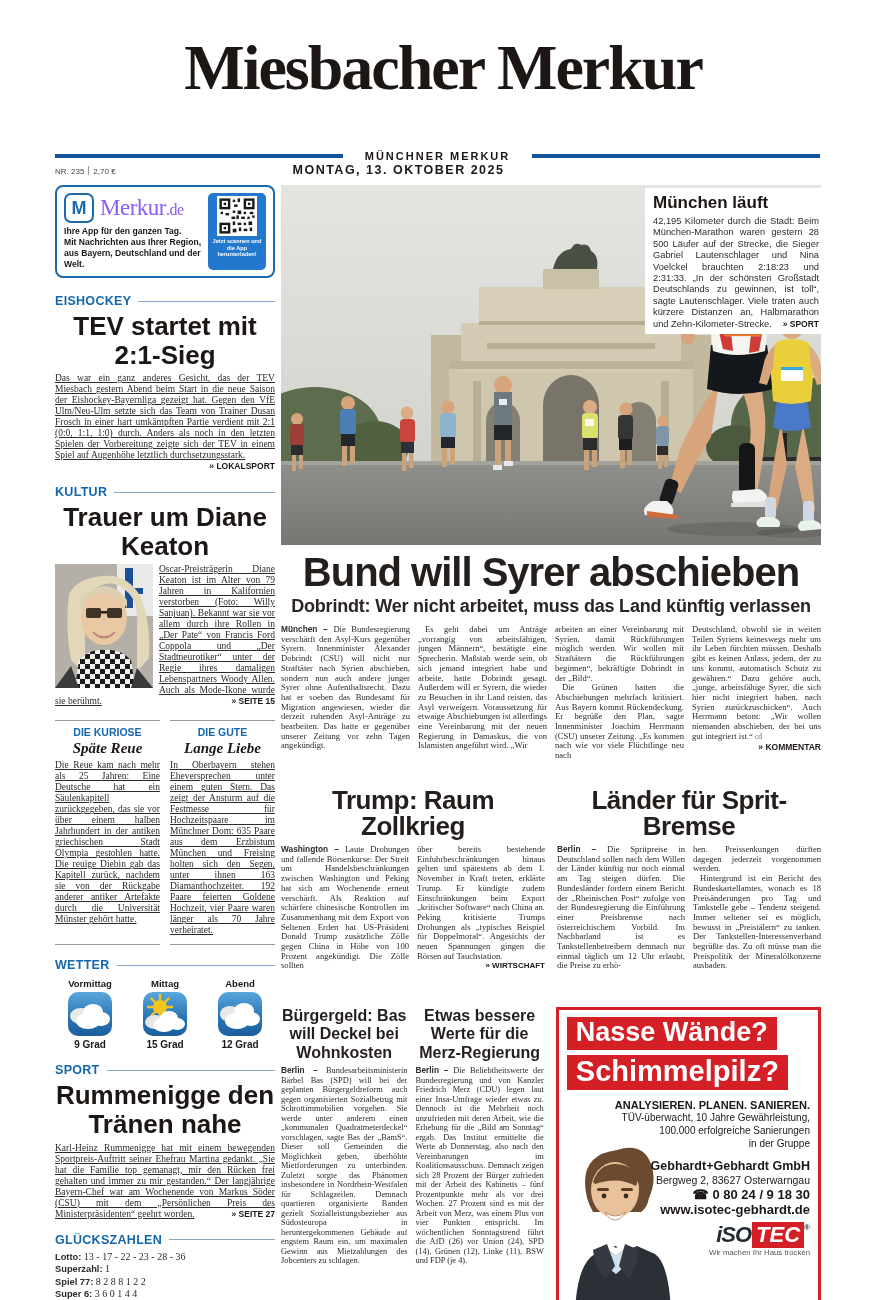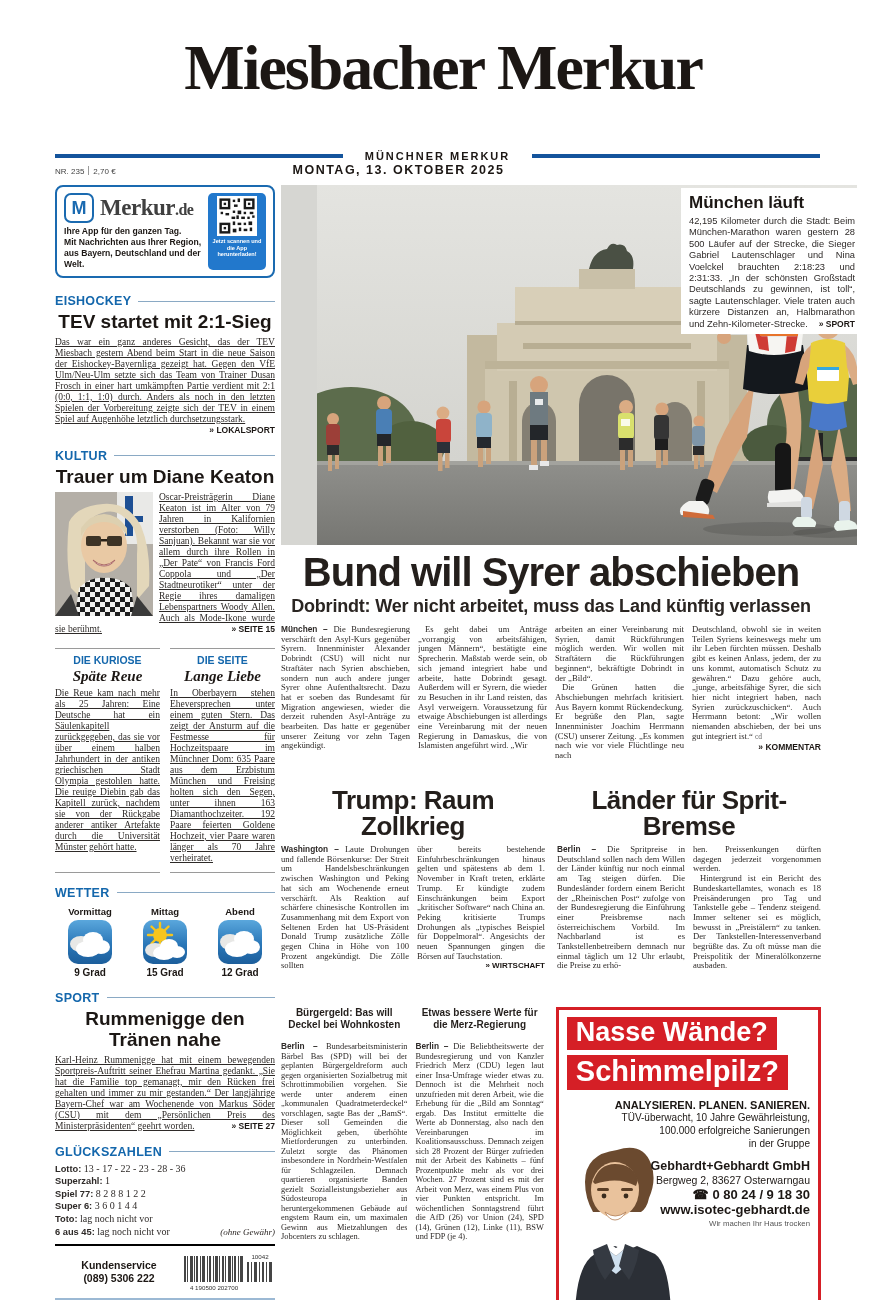--- a/index.html
+++ b/index.html
@@ -14,31 +14,31 @@
   .kicker-text{padding:0 22px;font-size:11px;font-weight:bold;letter-spacing:2px;color:#1c1714;}
   .date-line{position:absolute;top:163px;left:0;width:797px;text-align:center;font-size:12.5px;font-weight:bold;letter-spacing:1.5px;color:#1c1714;}
   .issue-line{position:absolute;top:166px;left:55px;font-size:8px;color:#444;}
   .issue-line .sep{display:inline-block;width:1px;height:9px;background:#999;margin:0 4px;vertical-align:-1px;}
 
   
   .sidebar{position:absolute;left:55px;top:185px;width:220px;}
   .sec-head{display:flex;align-items:center;margin-bottom:4px;}
   .sec-head .lbl{font-size:12.5px;font-weight:bold;color:#1467ac;letter-spacing:.3px;white-space:nowrap;}
   .sec-head .rule{flex:1;height:1px;background:#8aa9c4;margin-left:7px;}
-  .side-title{font-size:19px;font-weight:bold;text-align:center;color:#1c1714;margin:2px 0 4px;line-height:1.1;}
+  .side-title{font-size:26px;font-weight:bold;text-align:center;color:#1c1714;margin:2px 0 4px;line-height:1.1;}
   .side-body{font-family:"Liberation Serif",serif;font-size:9.5px;line-height:11px;text-align:justify;color:#2e2a28;hyphens:auto;text-decoration:underline;}
   .ref{font-family:"Liberation Sans",sans-serif;font-weight:bold;font-size:8.5px;color:#1c1714;white-space:nowrap;}
   .ref-right{float:right;}
 
   
   .app-box{border:2px solid #1a6ab0;border-radius:8px;padding:6px 7px;display:flex;flex-wrap:wrap;margin-bottom:16px;background:#fff;}
   .app-left{flex:1;}
   .app-logo-row{display:flex;align-items:center;margin-bottom:3px;}
   .m-badge{width:26px;height:26px;border:2px solid #1a6ab0;border-radius:7px;color:#1a6ab0;font-weight:bold;font-size:18px;display:flex;align-items:center;justify-content:center;margin-right:6px;}
-  .brand{font-family:"Liberation Serif",serif;font-weight:bold;font-size:23px;color:#404040;letter-spacing:-0.5px;}
+  .brand{font-family:"Liberation Serif",serif;font-weight:normal;font-size:23px;color:#8b5cf6;letter-spacing:-0.5px;}
   .brand .de{font-size:16px;}
   .app-lines{font-size:8.6px;font-weight:bold;line-height:11px;color:#1c1714;}
   .qr-panel{width:52px;background:#2278cc;border-radius:5px;padding:3px;margin-left:5px;display:flex;flex-direction:column;align-items:center;}
   .qr-code{width:40px;height:40px;background:#fff;display:block;}
   .qr-cap{font-size:5.6px;color:#fff;font-weight:bold;text-align:center;line-height:6.5px;margin-top:2px;}
 
   .side-sec{margin-bottom:13px;}
   .kultur-img{float:left;width:98px;height:124px;margin:0 6px 2px 0;}
 
   
@@ -59,21 +59,21 @@
   .lucky-row b{font-family:"Liberation Sans",sans-serif;font-size:9.3px;}
   .lucky-note{font-family:"Liberation Serif",serif;font-style:italic;font-size:9px;float:right;margin-top:-11px;}
 
   
   .service{border-top:2px solid #000000;border-bottom:2px solid #9cb9d4;margin-top:4px;padding:6px 0;display:flex;align-items:center;}
   .service-txt{flex:1;text-align:center;font-size:10.5px;font-weight:bold;line-height:13px;color:#1c1714;}
   .barcodes{display:flex;align-items:flex-end;}
 
   
   .main{position:absolute;left:281px;top:185px;width:540px;}
-  .photo-wrap{position:relative;width:540px;height:360px;background:#d6d6d2;padding-left:36px;}
+  .photo-wrap{position:relative;width:540px;height:360px;background:#d6d6d2;}
   .ml-box{position:absolute;top:3px;right:0;width:166px;background:#fff;padding:5px 2px 4px 8px;}
   .ml-title{font-size:17px;font-weight:bold;color:#1c1714;margin-bottom:3px;}
   .ml-body{font-size:9.3px;line-height:11.4px;text-align:justify;color:#2e2a28;hyphens:auto;}
 
   .headline{margin-top:7px;text-align:center;font-size:40px;font-weight:bold;letter-spacing:-1px;color:#241f1c;line-height:1.0;}
   .subhead{text-align:center;font-size:18px;font-weight:bold;color:#2a2522;margin-top:4px;letter-spacing:-0.2px;}
 
   .cols{display:flex;gap:8px;margin-top:8px;}
   .col{flex:1;font-family:"Liberation Serif",serif;font-size:8.6px;line-height:9.7px;text-align:justify;color:#2e2a28;hyphens:auto;overflow:hidden;}
   .lead-cols{height:152px;}
@@ -84,21 +84,21 @@
   .kommentar{display:block;text-align:right;margin-top:2px;}
   .small-ref{font-size:8px;}
 
   .row2{display:flex;gap:12px;margin-top:10px;}
   .story2{flex:1;}
   .story2-title{text-align:center;font-size:26px;font-weight:bold;letter-spacing:-0.5px;color:#241f1c;margin-bottom:6px;line-height:1;}
   .story2 .cols{height:150px;margin-top:0;}
 
   .row3{display:flex;gap:8px;margin-top:12px;}
   .mini{width:131px;}
-  .mini-title{text-align:center;font-size:10px;font-weight:bold;line-height:1.15;color:#241f1c;margin-bottom:12px;}
+  .mini-title{text-align:center;font-size:16px;font-weight:bold;line-height:1.15;color:#241f1c;margin-bottom:4px;}
   .mini-body{font-family:"Liberation Serif",serif;font-size:8.4px;line-height:9.5px;text-align:justify;color:#2e2a28;hyphens:auto;height:238px;overflow:hidden;}
 
   
   .ad{width:252px;height:292px;border:3px solid #d51f26;margin-left:4px;position:relative;padding:7px 8px;box-sizing:content-box;background:#fff;}
   .ad-banner{display:inline-block;background:#d51f26;color:#fff;font-weight:bold;padding:2px 9px 4px;line-height:1;}
   .ad-b1{font-size:27px;}
   .ad-b2{font-size:29px;margin-top:5px;}
   .ad-right{text-align:right;margin-top:9px;position:relative;z-index:2;}
   .ad-tag{font-size:11px;font-weight:bold;color:#1c1714;}
   .ad-info{font-size:10px;color:#1c1714;line-height:13px;}
@@ -230,21 +230,21 @@
       </div>
     </div>
 
     <div class="duo">
       <div class="duo-col">
         <div class="duo-head">DIE KURIOSE</div>
         <div class="duo-title">Späte Reue</div>
         <div class="side-body">Die Reue kam nach mehr als 25 Jahren: Eine Deutsche hat ein Säulenkapitell zurückgegeben, das sie vor über einem halben Jahrhundert in der antiken griechischen Stadt Olympia gestohlen hatte. Die reuige Diebin gab das Kapitell zurück, nachdem sie von der Rückgabe anderer antiker Artefakte durch die Universität Münster gehört hatte.</div>
       </div>
       <div class="duo-col">
-        <div class="duo-head">DIE SEITE</div>
+        <div class="duo-head">DIE GUTE</div>
         <div class="duo-title">Lange Liebe</div>
         <div class="side-body">In Oberbayern stehen Eheversprechen unter einem guten Stern. Das zeigt der Ansturm auf die Festmesse für Hochzeitspaare im Münchner Dom: 635 Paare aus dem Erzbistum München und Freising holten sich den Segen, unter ihnen 163 Diamanthochzeiter. 192 Paare feierten Goldene Hochzeit, vier Paare waren länger als 70 Jahre verheiratet.</div>
       </div>
     </div>
 
     <div class="side-sec">
       <div class="sec-head">
           <span class="lbl">WETTER</span>
           <span class="rule"></span>
         </div>
@@ -605,20 +605,21 @@
         <div><span class="ad-banner ad-b2">Schimmelpilz?</span></div>
         <div class="ad-right">
           <div class="ad-tag">ANALYSIEREN. PLANEN. SANIEREN.</div>
           <div class="ad-info">TÜV-überwacht, 10 Jahre Gewährleistung,</div>
           <div class="ad-info">100.000 erfolgreiche Sanierungen</div>
           <div class="ad-info">in der Gruppe</div>
           <div class="ad-co">Gebhardt+Gebhardt GmbH</div>
           <div class="ad-addr">Bergweg 2, 83627 Osterwarngau</div>
           <div class="ad-phone">☎ 0 80 24 / 9 18 30</div>
           <div class="ad-web">www.isotec-gebhardt.de</div>
+          <div class="ad-logo"><span class="logo-iso">iSO</span><span class="logo-tec">TEC</span><span class="logo-r">®</span></div>
           <div class="ad-slogan">Wir machen Ihr Haus trocken</div>
         </div>
         <svg class="ad-man" width="108" height="168" viewBox="0 0 108 168">
           <path d="M54 6 q26 -8 34 14 q6 16 -2 34 q-2 10 -8 14 l-48 0 q-8 -14 -8 -30 q0 -28 32 -32 z" fill="#6b4a2f"></path>
           <ellipse cx="52" cy="46" rx="24" ry="28" fill="#e9c29c"></ellipse>
           <path d="M30 38 q6 -18 22 -18 q18 0 23 16 l-2 6 q-18 -10 -41 -2 z" fill="#6b4a2f"></path>
           <path d="M36 46 q6 -3 12 0 M58 46 q6 -3 12 0" stroke="#4a3categoria0" stroke-width="0" fill="none"></path>
           <rect x="34" y="44" width="12" height="3" rx="1.5" fill="#5a3e26"></rect>
           <rect x="58" y="44" width="12" height="3" rx="1.5" fill="#5a3e26"></rect>
           <circle cx="41" cy="52" r="2.4" fill="#3a2c1e"></circle>

